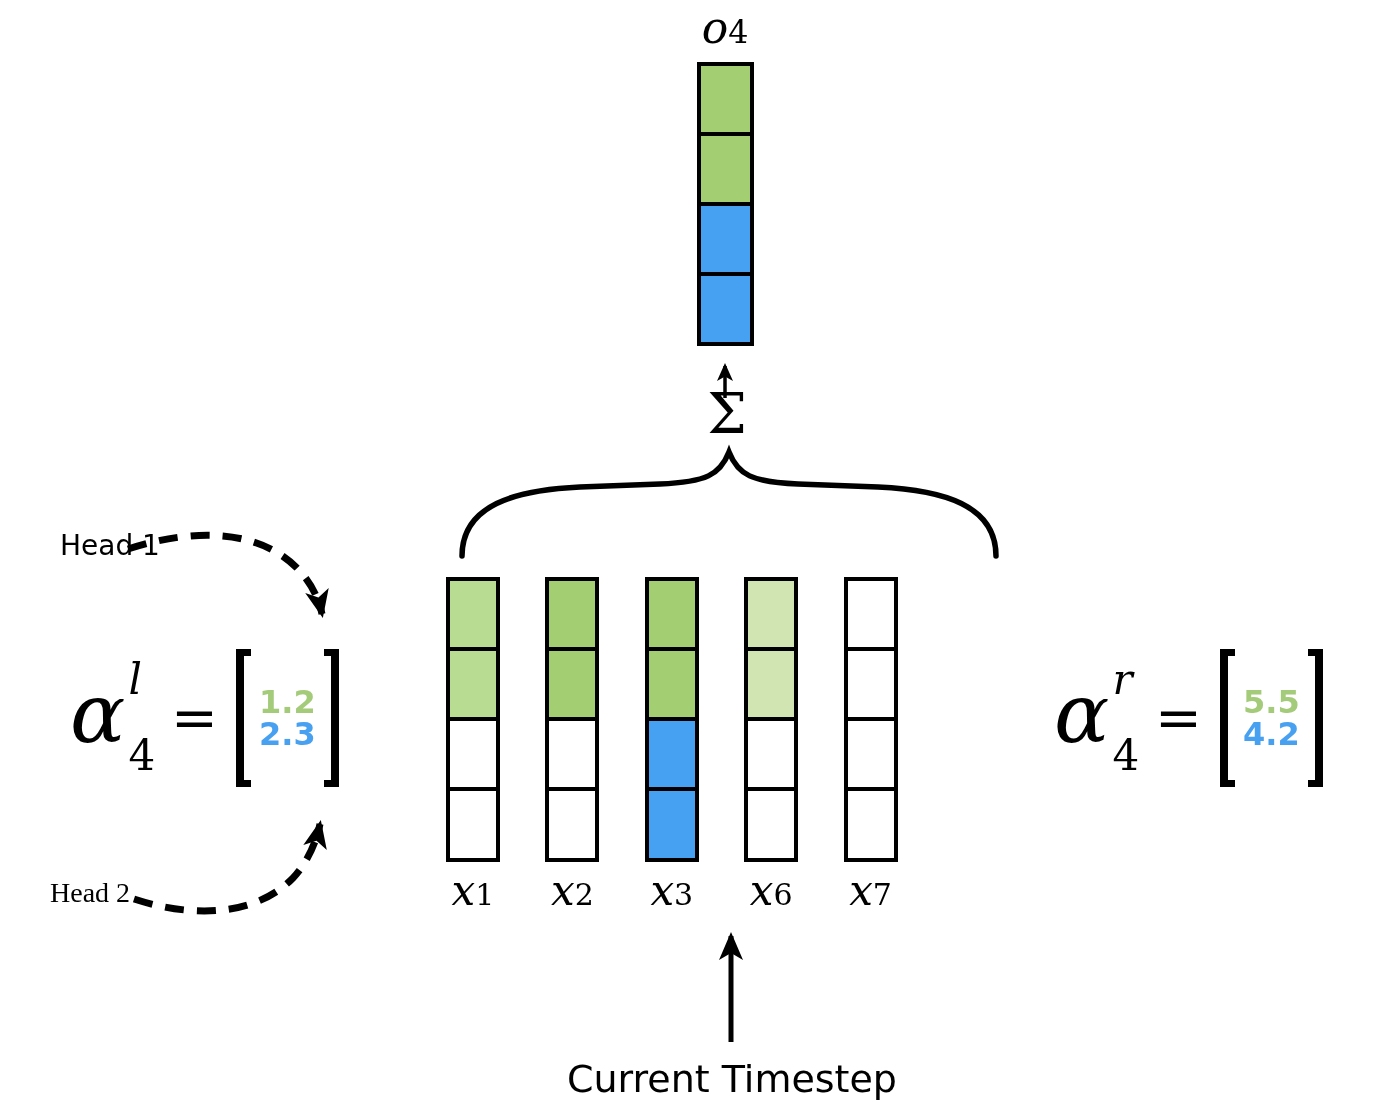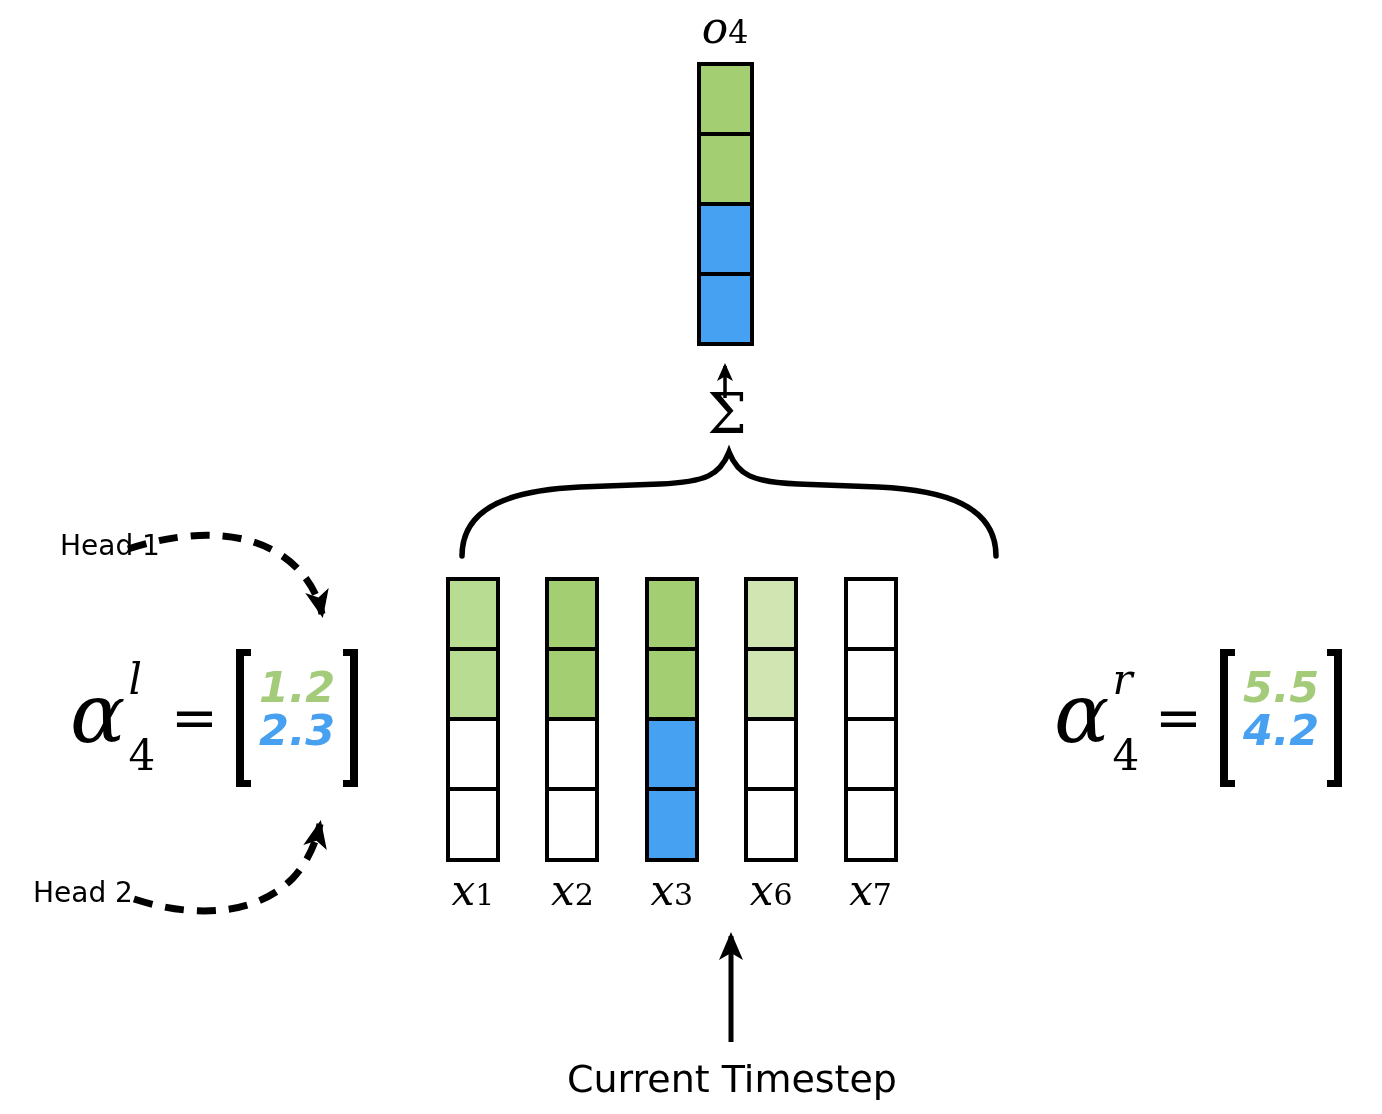--- a/index.html
+++ b/index.html
@@ -35,26 +35,26 @@
   .alpha{font-style:italic;font-size:82px;line-height:1;transform:translateY(-4px);}
   .scripts{display:flex;flex-direction:column;justify-content:space-between;height:118px;margin-left:3px;
            font-size:42px;line-height:1;}
   .scripts .sup{font-style:italic;}
   .scripts .subsc{font-style:normal;}
   .equals{font-size:56px;margin:0 18px 0 16px;line-height:1;}
   .bracket{width:15px;height:138px;box-sizing:border-box;
            border-top:7px solid #000;border-bottom:7px solid #000;}
   .bl{border-left:8px solid #000;}
   .br{border-right:8px solid #000;}
-  .matvals{display:flex;flex-direction:column;justify-content:flex-start;height:104px;
-           padding:0 8px;font-family:"DejaVu Sans",sans-serif;font-size:43px;font-weight:600;line-height:1;font-style:italic;}
+  .matvals{display:flex;flex-direction:column;justify-content:center;height:104px;
+           padding:0 8px;font-family:"DejaVu Sans",sans-serif;font-size:32px;font-weight:600;line-height:1;}
 
   .annot{position:absolute;font-size:28px;line-height:1;}
   .head1{left:28px;top:532px;margin-left:32px;}
-  .head2{left:33px;top:879px;}
+  .head2{left:50px;top:879px;font-family:Liberation Serif, serif;}
   .timestep{position:absolute;left:540px;top:1057px;width:384px;text-align:center;
             font-size:38px;line-height:1.2;}
 </style>
 </head>
 <body>
 
 <div class="canvas">
 
   <svg class="overlay" viewBox="0 0 1382 1114">
     <defs>

